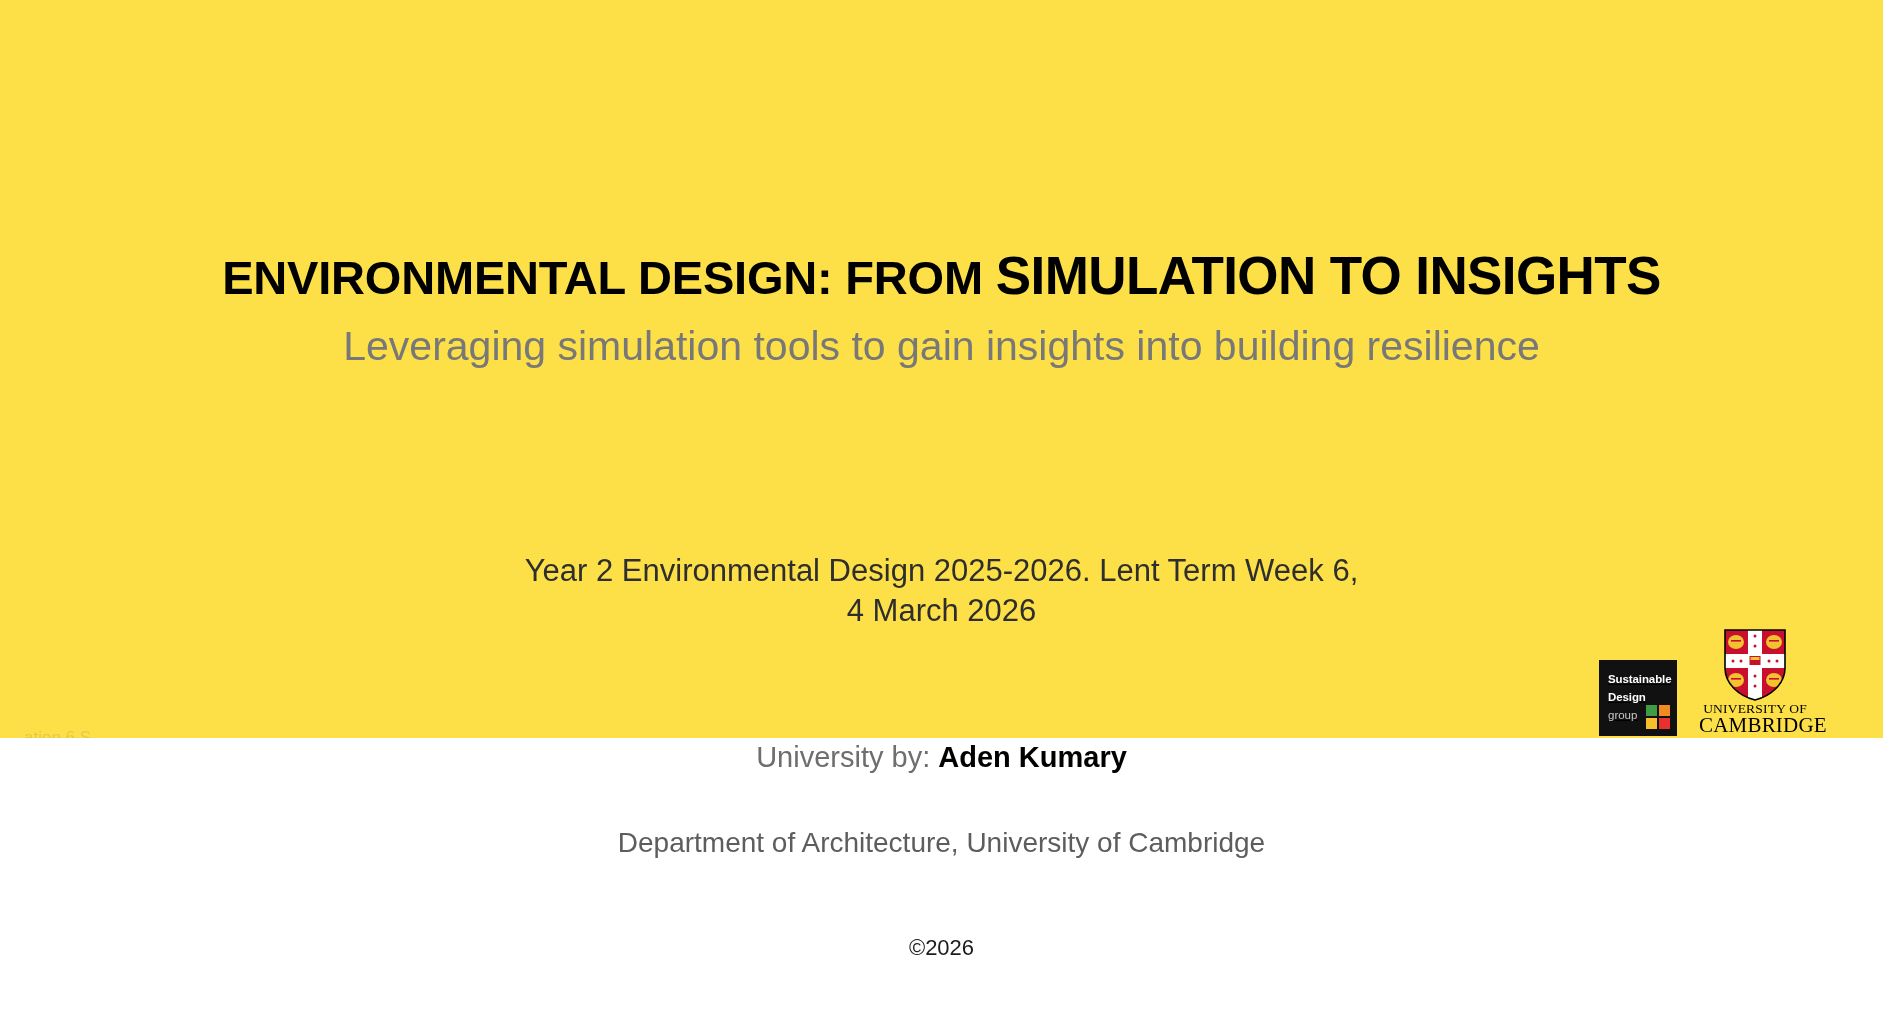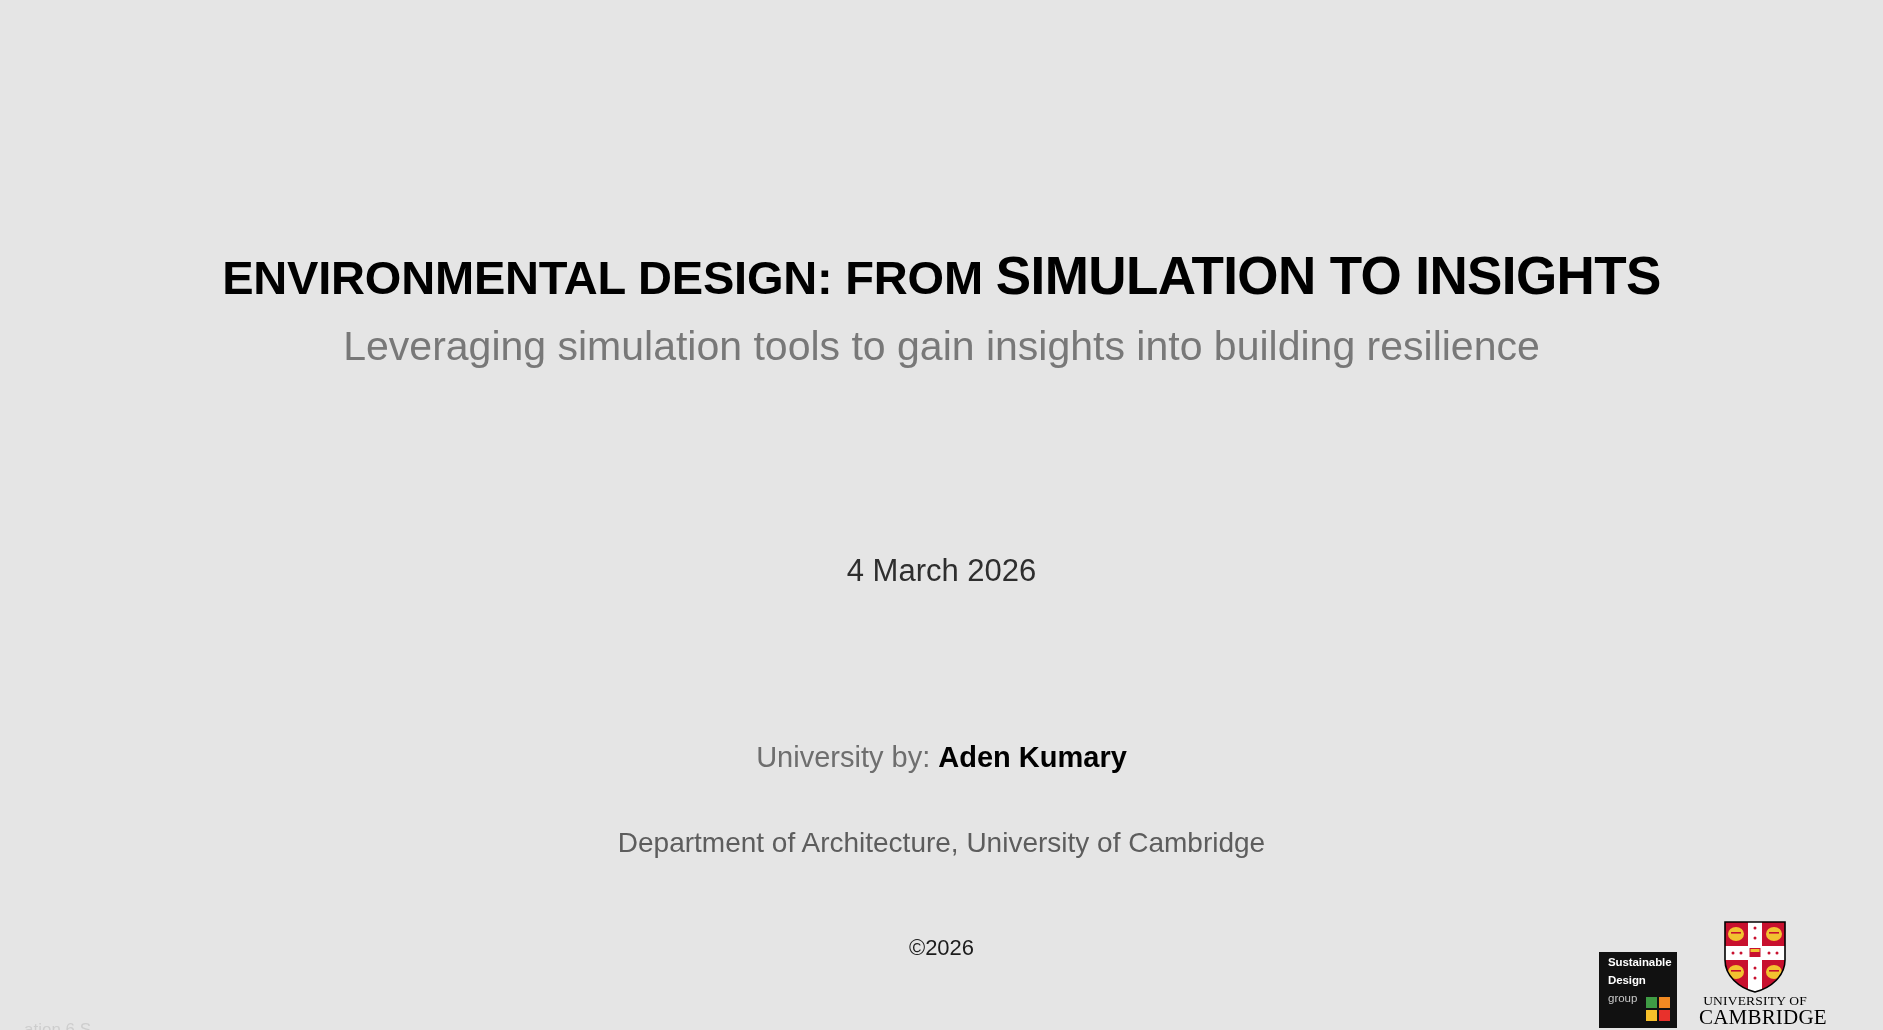--- a/index.html
+++ b/index.html
@@ -13,22 +13,22 @@
   }
 
   body {
     font-family: "Liberation Sans", sans-serif;
     -webkit-font-smoothing: antialiased;
   }
 
   .slide {
     position: relative;
     width: 1883px;
-    height: 1030px;
-    background: #e5e5e5;
+    height: 738px;
+    background: #fde047;
   }
 
   
   .title-block {
     position: absolute;
     left: 0;
     right: 0;
     top: 248px;
     text-align: center;
     padding: 0 60px;
@@ -126,21 +126,22 @@
     align-items: flex-end;
     gap: 22px;
   }
 
   
   .sdg-logo {
     position: relative;
     width: 78px;
     height: 76px;
     background: #111111;
-    padding: 0 8px 0 9px;
+    padding: 9px 8px 0 9px;
+    text-decoration: underline;
   }
 
   .sdg-line1,
   .sdg-line2 {
     color: #ffffff;
     font-weight: bold;
     font-size: 11.5px;
     line-height: 1.22;
     letter-spacing: -0.1px;
     text-align: left;
@@ -216,20 +217,21 @@
 
 <div class="slide">
 
   <div class="title-block">
     <h1 class="main-title"><span class="seg-a">ENVIRONMENTAL DESIGN: FROM </span><span class="seg-b">SIMULATION TO INSIGHTS</span></h1>
 
     <h2 class="subtitle">Leveraging  simulation tools to gain insights into building resilience</h2>
   </div>
 
   <div class="course-block">
+    <span class="course-line">Year 2 Environmental Design 2025-2026. Lent Term Week 6,</span>
     <span class="date-line">4 March 2026</span>
   </div>
 
   <div class="presenter-block">
     <span class="presented-label">University by:</span>
     <span class="presenter-name">Aden Kumary</span>
   </div>
 
   <div class="affiliation-block">
     <span class="affil-line">Department of Architecture, University of Cambridge</span>

